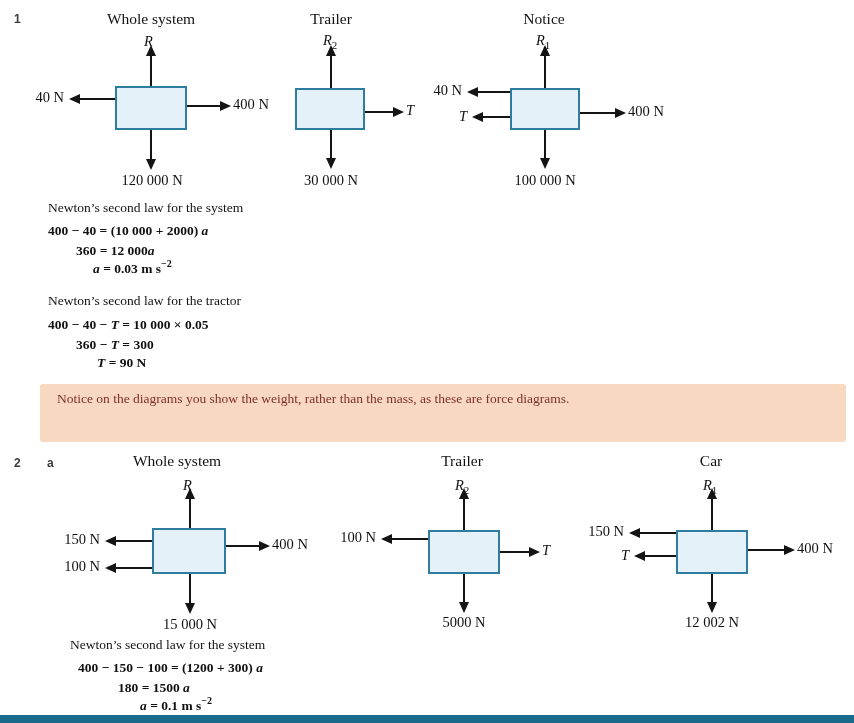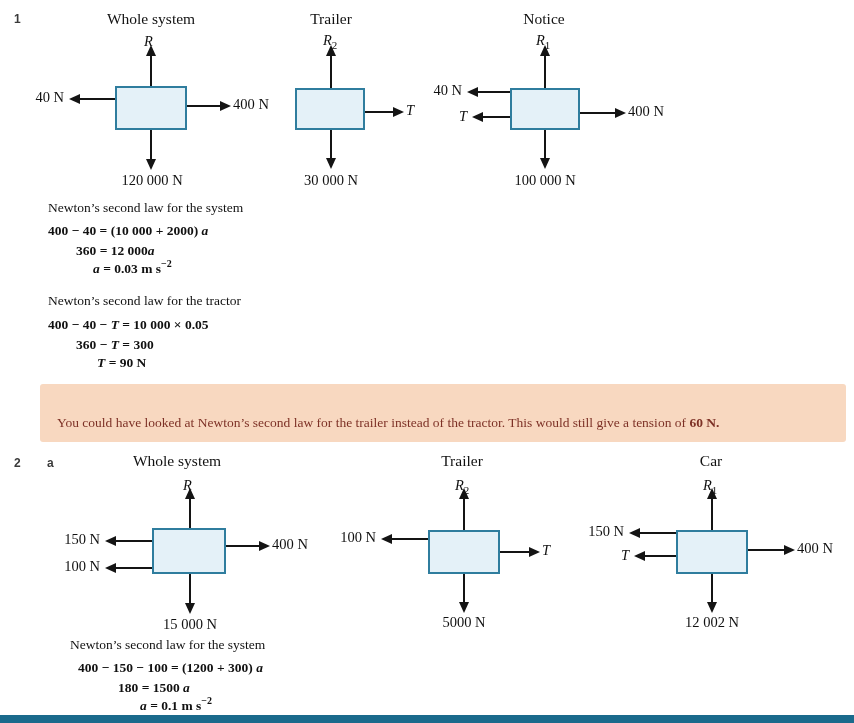--- a/index.html
+++ b/index.html
@@ -92,21 +92,21 @@
     <div class="eq" style="left:48px;top:220px"><span>400 − 40 = (10 000 + 2000) </span><i>a</i><span></span><sup></sup></div>
     <div class="eq" style="left:76px;top:240px"><span>360 = 12 000</span><i>a</i><span></span><sup></sup></div>
     <div class="eq" style="left:93px;top:258px"><span></span><i>a</i><span> = 0.03 m s</span><sup>−2</sup></div>
     <div class="mtext" style="left:48px;top:293px">Newton’s second law for the tractor</div>
     <div class="eq" style="left:48px;top:314px"><span>400 − 40 − </span><i>T</i><span> = 10 000 × 0.05</span><sup></sup></div>
     <div class="eq" style="left:76px;top:334px"><span>360 − </span><i>T</i><span> = 300</span><sup></sup></div>
     <div class="eq" style="left:97px;top:352px"><span></span><i>T</i><span> = 90 N</span><sup></sup></div>
   </div>
 
   <div class="note">
-    <div class="note-line" style="left:17px;top:31px"><span>You could have looked at Newton’s second law for the trailer instead of the tractor. This would still give a tension of </span><b>60 N.</b></div>
+    <div class="note-line" style="left:17px;top:7px">Notice on the diagrams you show the weight, rather than the mass, as these are force diagrams.</div>
   </div>
 
   <div class="qnum" style="left:14px;top:456px">2</div>
   <div class="qnum" style="left:47px;top:456px">a</div>
 
   <div>
     <div class="fbd-title" style="left:177px;top:452px">Whole system</div>
     <span class="lbl it" style="left:183px;top:477px">R</span>
     <div class="head head-up" style="left:185px;top:488px"></div>
     <div class="linev" style="left:189px;top:498px;height:30px"></div>

